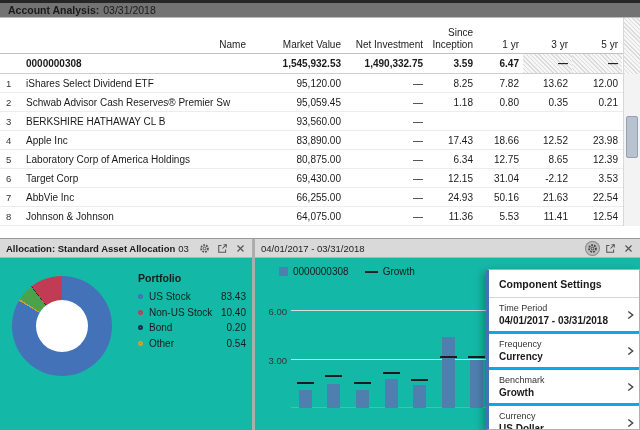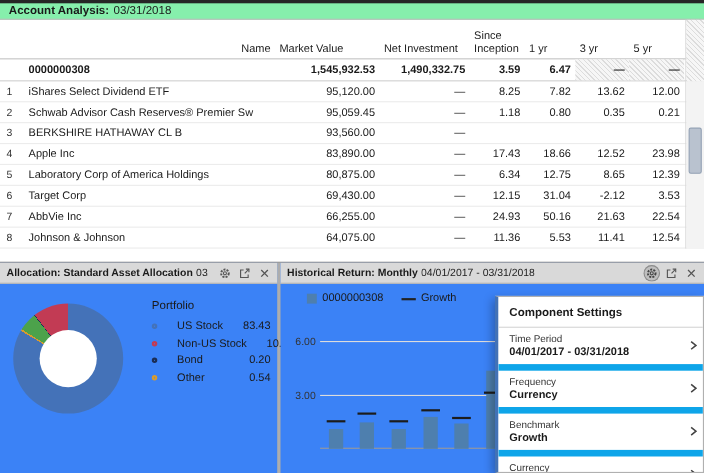--- a/index.html
+++ b/index.html
@@ -1,30 +1,30 @@
 <!DOCTYPE html>
 <html><head>
 <meta charset="utf-8">
 <style>
   * { margin:0; padding:0; box-sizing:border-box; }
   html,body { width:640px; height:430px; overflow:hidden; background:#fff;
     font-family:"Liberation Sans","DejaVu Sans",sans-serif; color:#1a1a1a; }
 
   
-  .topbar { height:18px; background:#86efac; border-top:3px solid #262626; border-bottom:1px solid #bdbdbd;
+  .topbar { height:18px; background:#737373; border-top:3px solid #262626; border-bottom:1px solid #bdbdbd;
     display:flex; align-items:center; gap:4px; padding:0 8px; font-size:10.5px; }
   .topbar .b { font-weight:bold; }
 
   
   .table-wrap { position:relative; }
   .grid-row { display:grid; grid-template-columns:22px 1fr 95px 82px 50px 46px 49px 50px;
     padding-right:18px; align-items:center; }
   .thead { height:36px; border-bottom:1px solid #c2c2c2; font-size:9.5px; color:#222;
     align-items:end; padding-bottom:3px; }
-  .hcell { }
+  .hcell { text-align:right; }
   .hcell.lh { text-align:right; }
   .two div { line-height:1.15; }
   .cell { padding:0 4px; white-space:nowrap; overflow:hidden; font-size:10px; }
   .cell.r { text-align:right; }
   .num { color:#333; font-size:9.5px; padding-left:6px; }
   .total { height:20px; font-weight:bold; border-bottom:1px solid #cfcfcf; }
   .trow { height:19px; border-bottom:1px solid #ececec; }
   .hatch, .strip-hatch { background-image:repeating-linear-gradient(45deg,#dcdcdc 0,#dcdcdc 1px,#f6f6f6 1px,#f6f6f6 3px); }
   .cell.hatch { height:100%; display:flex; align-items:center; justify-content:flex-end; }
 
@@ -32,60 +32,60 @@
     display:flex; flex-direction:column; border-left:1px solid #d8d8d8; }
   .strip-hatch { height:56px; }
   .strip-track { flex:1; background:#f3f3f3; position:relative; }
   .strip-thumb { position:absolute; top:42px; left:2px; right:2px; height:42px;
     background:#b9c2cf; border:1px solid #93a1b4; border-radius:2px; }
 
   .spacer { height:12px; }
 
   
   .bottom { display:flex; gap:3px; background:#adadad; height:192px; border-top:1px solid #9a9a9a; }
-  .panel { background:#3b82f6; display:flex; flex-direction:column; position:relative; }
+  .panel { background:#14b8a6; display:flex; flex-direction:column; position:relative; }
   .panel.alloc { width:252px; }
   .panel.hist { flex:1; }
   .phead { height:19px; background:#d9d9d9; border-bottom:1px solid #b3b3b3; display:flex;
     align-items:center; padding:0 4px 0 6px; font-size:9.5px; gap:3px; }
   .phead .pt { font-weight:bold; white-space:nowrap; flex:none; }
   .phead .pd { color:#222; white-space:nowrap; overflow:hidden; min-width:0; }
   .phead .sp { flex:1; min-width:2px; }
   .icon-btn { width:15px; height:15px; display:flex; align-items:center; justify-content:center; flex:none; cursor:pointer; }
   .icon-btn.active { background:#bfbfbf; box-shadow:inset 0 0 0 1px #8b8b8b; border-radius:50%; }
   .pcontent { flex:1; position:relative; }
 
   
   .donut { position:absolute; left:12px; top:18px; width:100px; height:100px; border-radius:50%; background:#ccc; }
   .hole { position:absolute; left:24px; top:24px; width:52px; height:52px; background:#fff; border-radius:50%; }
   .legend { position:absolute; left:138px; top:14px; right:6px; font-size:10px; }
-  .ltitle { font-weight:normal; margin-bottom:5px; font-size:10.5px; }
-  .litem { display:flex; align-items:center; gap:18px; height:15.5px; }
+  .ltitle { font-weight:bold; margin-bottom:5px; font-size:10.5px; }
+  .litem { display:flex; align-items:center; gap:6px; height:15.5px; }
   .ring { width:5px; height:5px; border:2px solid #999; border-radius:50%; flex:none; }
   .llabel { flex:1; white-space:nowrap; }
   .lvalue { text-align:right; }
 
   
   .hlegend { position:absolute; left:24px; top:8px; display:flex; gap:16px; font-size:10px; align-items:center; }
   .hl-item { display:flex; align-items:center; gap:5px; }
   .sq { width:9px; height:9px; display:inline-block; }
   .ln { width:13px; height:2px; display:inline-block; }
   .plot { position:absolute; left:36px; right:6px; bottom:22px; height:105px; }
   .gridline { position:absolute; left:0; right:0; height:1px; background:#dcdcdc; }
   .baseline { position:absolute; left:0; right:0; bottom:0; height:1px; background:#9a9a9a; }
   .ytick { position:absolute; left:-34px; width:30px; text-align:right; font-size:9.5px; color:#333; transform:translateY(50%); }
   .bar { position:absolute; bottom:0; }
   .gmark { position:absolute; width:17px; height:2px; background:#1c1c1c; }
 
   
-  .popup { position:absolute; top:30px; right:0; bottom:0; width:190px; background:#fff;
+  .popup { position:absolute; top:30px; right:0; bottom:0; width:154px; background:#fff;
     border:1px solid #b0b0b0; border-left:3px solid #4372b6;
     box-shadow:-3px 3px 8px rgba(0,0,0,.28); overflow:hidden; z-index:5; }
   .ptitle { font-size:10.5px; font-weight:bold; padding:8px 10px 7px; border-bottom:1px solid #d5d5d5; }
-  .pitem { position:relative; padding:5px 18px 5px 10px; border-bottom:6px solid #0ea5e9; cursor:pointer; }
+  .pitem { position:relative; padding:5px 18px 5px 10px; border-bottom:3px solid #0ea5e9; cursor:pointer; }
   .plabel { font-size:9px; color:#333; margin-bottom:2px; }
   .pvalue { font-size:10px; font-weight:bold; white-space:nowrap; overflow:hidden; }
   .chev { position:absolute; right:5px; top:50%; transform:translateY(-50%); }
 </style>
 </head>
 <body>
 
 <div class="topbar">
   <span class="b">Account Analysis:</span>
   <span>03/31/2018</span>
@@ -263,21 +263,20 @@
     <span class="llabel">Other</span>
     <span class="lvalue">0.54</span>
   </div>
           </div>
       </div>
     </div>
   </section>
 
   <section class="panel hist">
     <header class="phead">
-      <span class="pt">Historical Return: Monthly</span>
       <span class="pd">04/01/2017 - 03/31/2018</span>
       <span class="sp"></span>
       <span class="icon-btn active">
         <svg width="11" height="11" viewBox="0 0 16 16">
             <circle cx="8" cy="8" r="5" fill="none" stroke="#444" stroke-width="2.6" stroke-dasharray="2.6 1.6"></circle>
             <circle cx="8" cy="8" r="2" fill="none" stroke="#444" stroke-width="1.4"></circle>
           </svg>
       </span>
       <span class="icon-btn">
         <svg width="11" height="11" viewBox="0 0 16 16" fill="none" stroke="#555" stroke-width="1.5">

